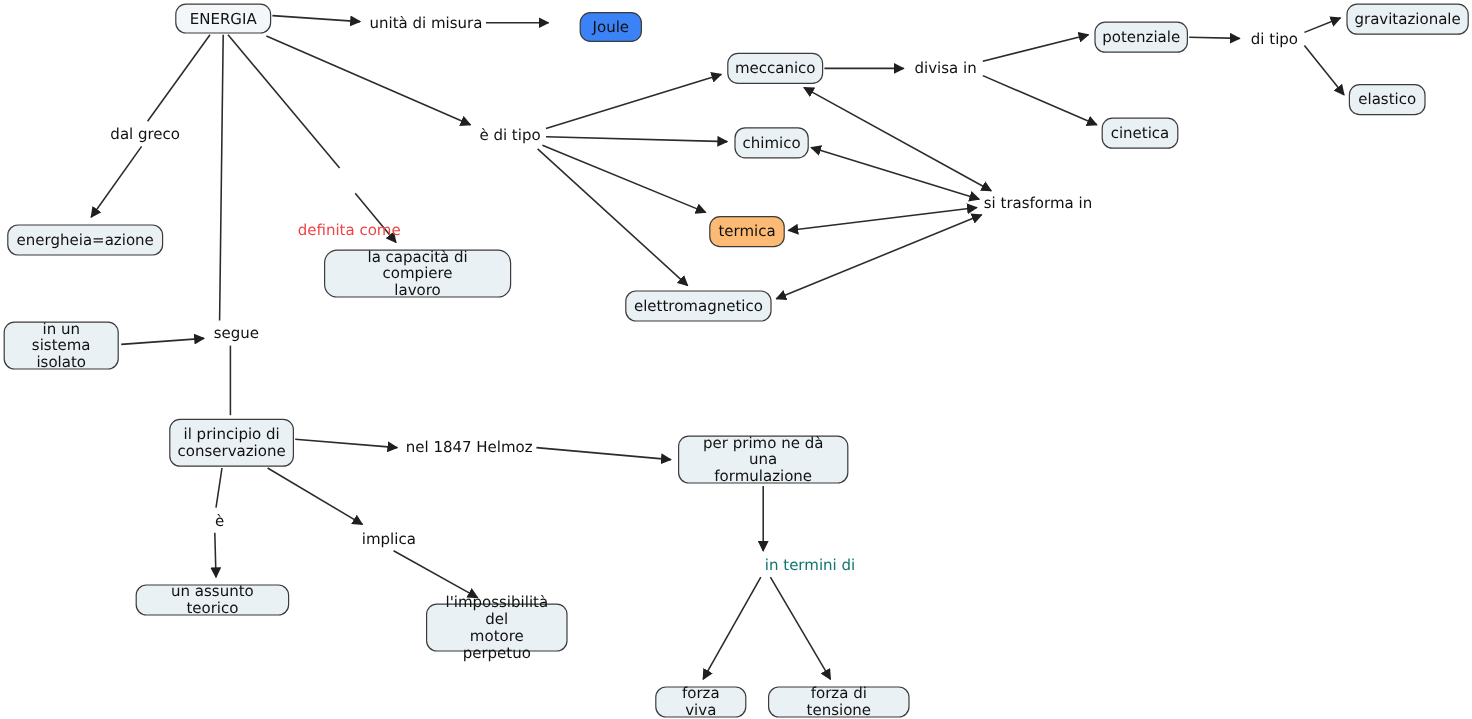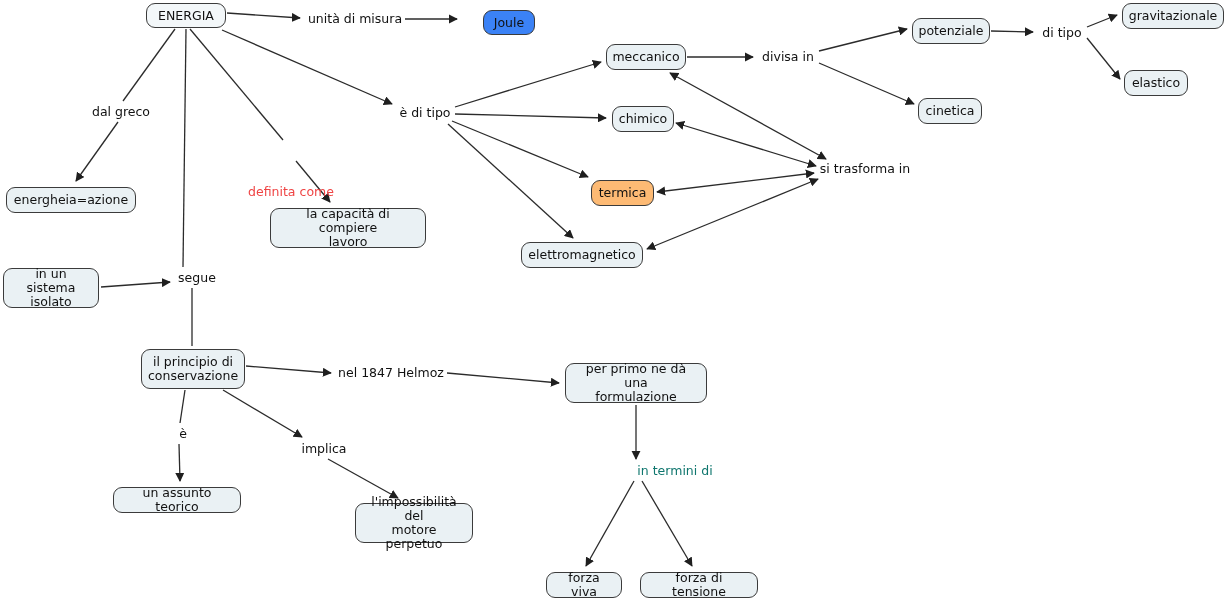--- a/index.html
+++ b/index.html
@@ -107,21 +107,21 @@
         <path d="M 636,405 L 636,459" fill="none" stroke="#2b2b2b" stroke-width="1.3" marker-end="url(#arrowEnd)"></path>
         <path d="M 634,481 L 586,566" fill="none" stroke="#2b2b2b" stroke-width="1.3" marker-end="url(#arrowEnd)"></path>
         <path d="M 642,481 L 692,566" fill="none" stroke="#2b2b2b" stroke-width="1.3" marker-end="url(#arrowEnd)"></path>
       </g>
   </svg>
 
   <div id="node-layer">
       <div class="node root" style="left: 146px; top: 3px; width: 80px; height: 25px; background: rgb(243, 247, 249); border-color: rgb(59, 59, 59); color: rgb(17, 17, 17);"><span>ENERGIA</span></div>
       <div class="node" style="left: 463px; top: 10px; width: 52px; height: 25px; background: #3b82f6; border-color: rgb(59, 59, 59); color: rgb(17, 17, 17); margin-left: 20px;"><span>Joule</span></div>
       <div class="node" style="left: 6px; top: 187px; width: 130px; height: 26px; background: rgb(234, 241, 244); border-color: rgb(59, 59, 59); color: rgb(17, 17, 17);"><span>energheia=azione</span></div>
-      <div class="node" style="left: 270px; top: 208px; width: 156px; height: 40px; background: rgb(234, 241, 244); border-color: rgb(59, 59, 59); color: rgb(17, 17, 17);"><span>la capacità di compiere
+      <div class="node" style="left: 270px; top: 208px; width: 156px; height: 40px; background: rgb(234, 241, 244); border-color: rgb(59, 59, 59); color: rgb(17, 17, 17); border-radius: 11px;"><span>la capacità di compiere
 lavoro</span></div>
       <div class="node" style="left: 3px; top: 268px; width: 96px; height: 40px; background: rgb(234, 241, 244); border-color: rgb(59, 59, 59); color: rgb(17, 17, 17);"><span>in un sistema
 isolato</span></div>
       <div class="node" style="left: 606px; top: 44px; width: 80px; height: 26px; background: rgb(234, 241, 244); border-color: rgb(59, 59, 59); color: rgb(17, 17, 17);"><span>meccanico</span></div>
       <div class="node" style="left: 612px; top: 106px; width: 62px; height: 26px; background: rgb(234, 241, 244); border-color: rgb(59, 59, 59); color: rgb(17, 17, 17);"><span>chimico</span></div>
       <div class="node" style="left: 591px; top: 180px; width: 63px; height: 26px; background: #fdba74; border-color: rgb(59, 59, 59); color: rgb(17, 17, 17);"><span>termica</span></div>
       <div class="node" style="left: 521px; top: 242px; width: 122px; height: 26px; background: rgb(234, 241, 244); border-color: rgb(59, 59, 59); color: rgb(17, 17, 17);"><span>elettromagnetico</span></div>
       <div class="node" style="left: 912px; top: 18px; width: 78px; height: 26px; background: rgb(234, 241, 244); border-color: rgb(59, 59, 59); color: rgb(17, 17, 17);"><span>potenziale</span></div>
       <div class="node" style="left: 918px; top: 98px; width: 64px; height: 26px; background: rgb(234, 241, 244); border-color: rgb(59, 59, 59); color: rgb(17, 17, 17);"><span>cinetica</span></div>
       <div class="node" style="left: 1122px; top: 3px; width: 102px; height: 26px; background: rgb(234, 241, 244); border-color: rgb(59, 59, 59); color: rgb(17, 17, 17);"><span>gravitazionale</span></div>

